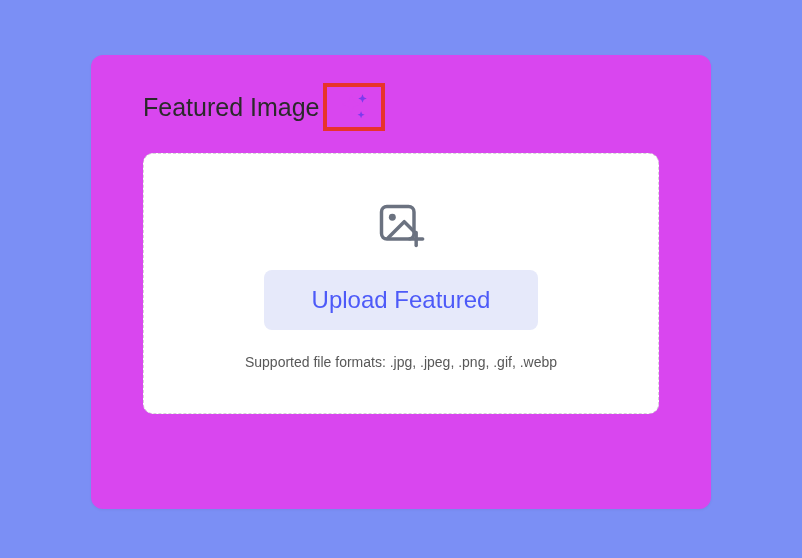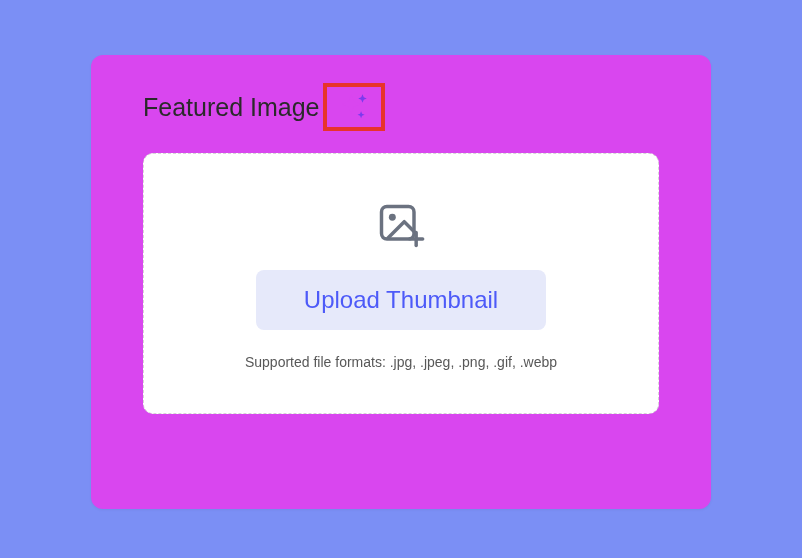--- a/index.html
+++ b/index.html
@@ -98,16 +98,16 @@
   </div>
 
   <div class="dropzone">
     <svg class="image-icon" viewBox="0 0 24 24" fill="none" stroke="#6b7280" stroke-width="1.6" stroke-linecap="round" stroke-linejoin="round">
       <rect x="3" y="3" width="15" height="15" rx="2.5" ry="2.5"></rect>
       <circle cx="8" cy="8" r="1.6" fill="#6b7280" stroke="none"></circle>
       <path d="M18 14.5 L13.5 10 L6 17.5"></path>
       <line x1="19" y1="15" x2="19" y2="21"></line>
       <line x1="16" y1="18" x2="22" y2="18"></line>
     </svg>
-    <button class="upload-btn">Upload Thumbnail</button>
+    <button class="upload-btn">Upload Featured</button>
     <div class="formats">Supported file formats: .jpg, .jpeg, .png, .gif, .webp</div>
   </div>
 </div>
 
 </body></html>

